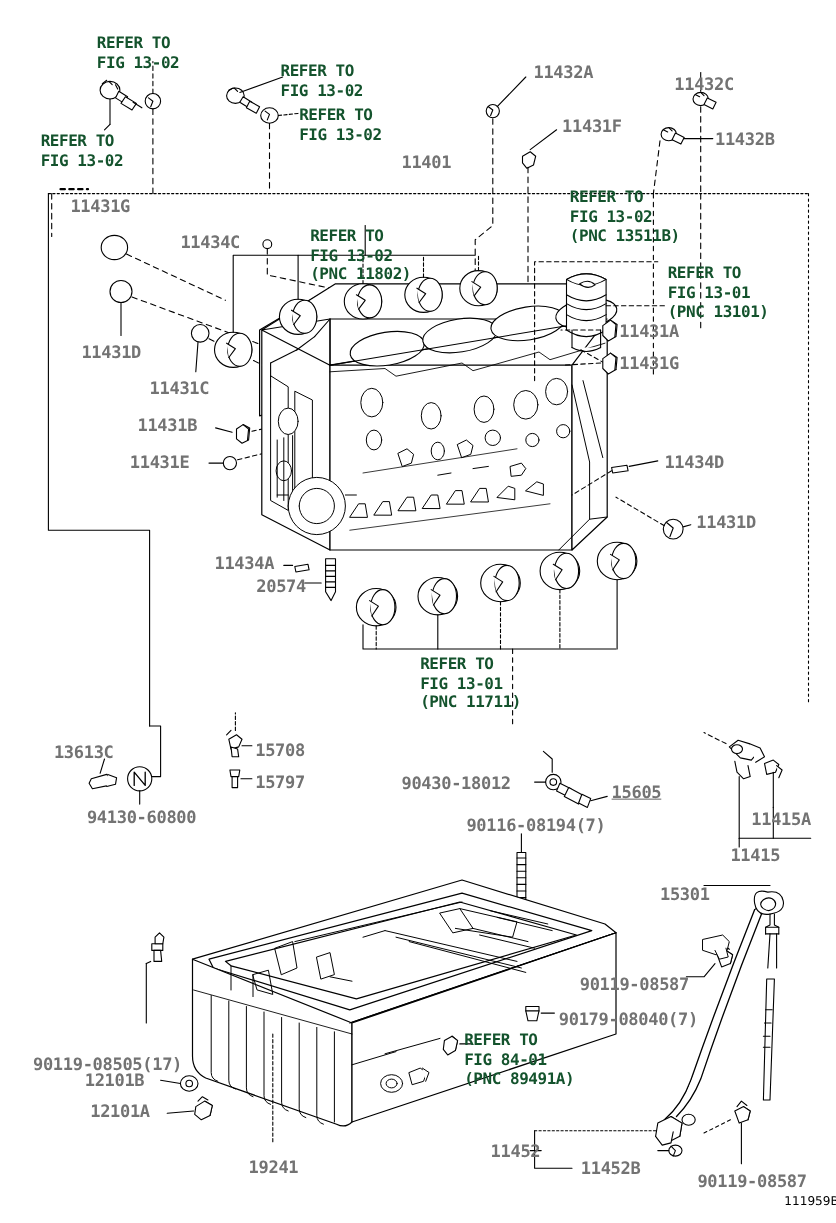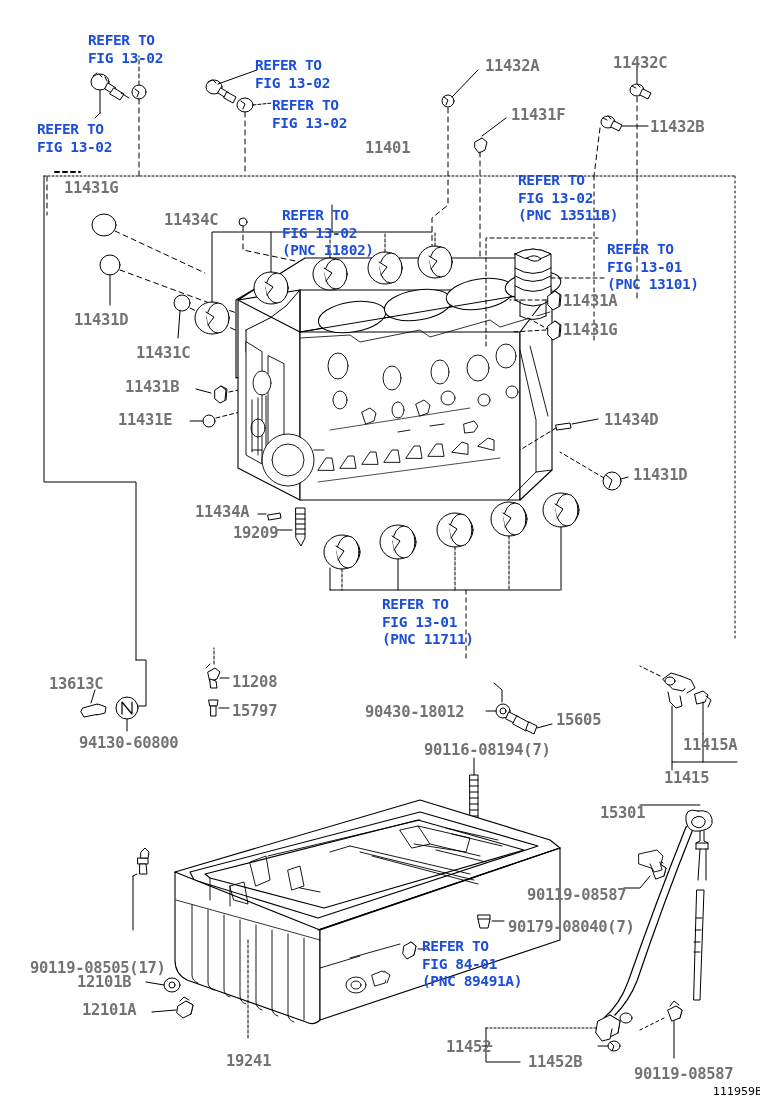--- a/index.html
+++ b/index.html
@@ -4,21 +4,21 @@
 <style>
   html,body{margin:0;padding:0;background:#ffffff;}
   body{width:760px;height:1112px;position:relative;overflow:hidden;
        font-family:"DejaVu Sans Mono","Liberation Mono",monospace;color:#000;}
   #sheet{position:absolute;left:0;top:0;width:760px;height:1112px;}
   svg.layer{position:absolute;left:0;top:0;width:760px;height:1112px;}
   .lbl{position:absolute;font-family:"DejaVu Sans Mono","Liberation Mono",monospace;
        font-weight:bold;font-size:15.5px;letter-spacing:-0.3px;color:#737373;
        white-space:pre;line-height:17.5px;}
   .refblk{position:absolute;font-family:"DejaVu Sans Mono","Liberation Mono",monospace;
-          font-weight:bold;font-size:14.5px;line-height:17.5px;white-space:pre;color:#1d4ed8;
+          font-weight:bold;font-size:14.5px;line-height:17.5px;white-space:pre;color:#14532d;
           letter-spacing:-0.4px;}
   .sheetid{position:absolute;font-family:"DejaVu Sans","Liberation Sans",sans-serif;
            font-size:11px;font-weight:normal;color:#000;letter-spacing:0px;margin-left:23px;}
 </style>
 </head>
 <body>
 
 <div id="sheet">
 
 <svg class="layer" viewBox="0 0 760 1112">
@@ -526,41 +526,41 @@
   </g>
   <path d="M674,1021 L674,1058"></path>
   <path d="M664,1018 L640,1030" stroke-dasharray="3,3"></path>
 
   </g>
 </svg>
 
 <div id="labels">
       <div class="lbl" style="left: 365px; top: 140px;">11401</div>
       <div class="lbl" style="left: 485px; top: 58px;">11432A</div>
-      <div class="lbl" style="left: 613px; top: 55px; text-align: center;">11432C</div>
+      <div class="lbl" style="left: 613px; top: 69px; text-align: center;">11432C</div>
       <div class="lbl" style="left: 511px; top: 107px;">11431F</div>
       <div class="lbl" style="left: 650px; top: 119px;">11432B</div>
       <div class="lbl" style="left: 64px; top: 180px;">11431G</div>
       <div class="lbl" style="left: 164px; top: 212px;">11434C</div>
       <div class="lbl" style="left: 74px; top: 312px;">11431D</div>
       <div class="lbl" style="left: 136px; top: 345px;">11431C</div>
       <div class="lbl" style="left: 125px; top: 379px;">11431B</div>
       <div class="lbl" style="left: 118px; top: 412px;">11431E</div>
       <div class="lbl" style="left: 563px; top: 293px;">11431A</div>
       <div class="lbl" style="left: 563px; top: 322px;">11431G</div>
       <div class="lbl" style="left: 604px; top: 412px;">11434D</div>
       <div class="lbl" style="left: 633px; top: 467px;">11431D</div>
       <div class="lbl" style="left: 195px; top: 504px;">11434A</div>
-      <div class="lbl" style="left: 233px; top: 525px;">19209</div>
+      <div class="lbl" style="left: 233px; top: 525px;">20574</div>
       <div class="lbl" style="left: 49px; top: 676px;">13613C</div>
       <div class="lbl" style="left: 79px; top: 735px;">94130-60800</div>
-      <div class="lbl" style="left: 232px; top: 674px;">11208</div>
+      <div class="lbl" style="left: 232px; top: 674px;">15708</div>
       <div class="lbl" style="left: 232px; top: 703px;">15797</div>
       <div class="lbl" style="left: 365px; top: 704px;">90430-18012</div>
-      <div class="lbl" style="left: 556px; top: 712px;">15605</div>
+      <div class="lbl" style="left: 556px; top: 712px; text-decoration: underline;">15605</div>
       <div class="lbl" style="left: 424px; top: 742px;">90116-08194(7)</div>
       <div class="lbl" style="left: 683px; top: 737px;">11415A</div>
       <div class="lbl" style="left: 664px; top: 770px;">11415</div>
       <div class="lbl" style="left: 600px; top: 805px;">15301</div>
       <div class="lbl" style="left: 527px; top: 887px;">90119-08587</div>
       <div class="lbl" style="left: 508px; top: 919px;">90179-08040(7)</div>
       <div class="lbl" style="left: 30px; top: 944px; margin-top: 16px;">90119-08505(17)</div>
       <div class="lbl" style="left: 77px; top: 974px;">12101B</div>
       <div class="lbl" style="left: 82px; top: 1002px; text-align: right;">12101A</div>
       <div class="lbl" style="left: 226px; top: 1053px;">19241</div>

